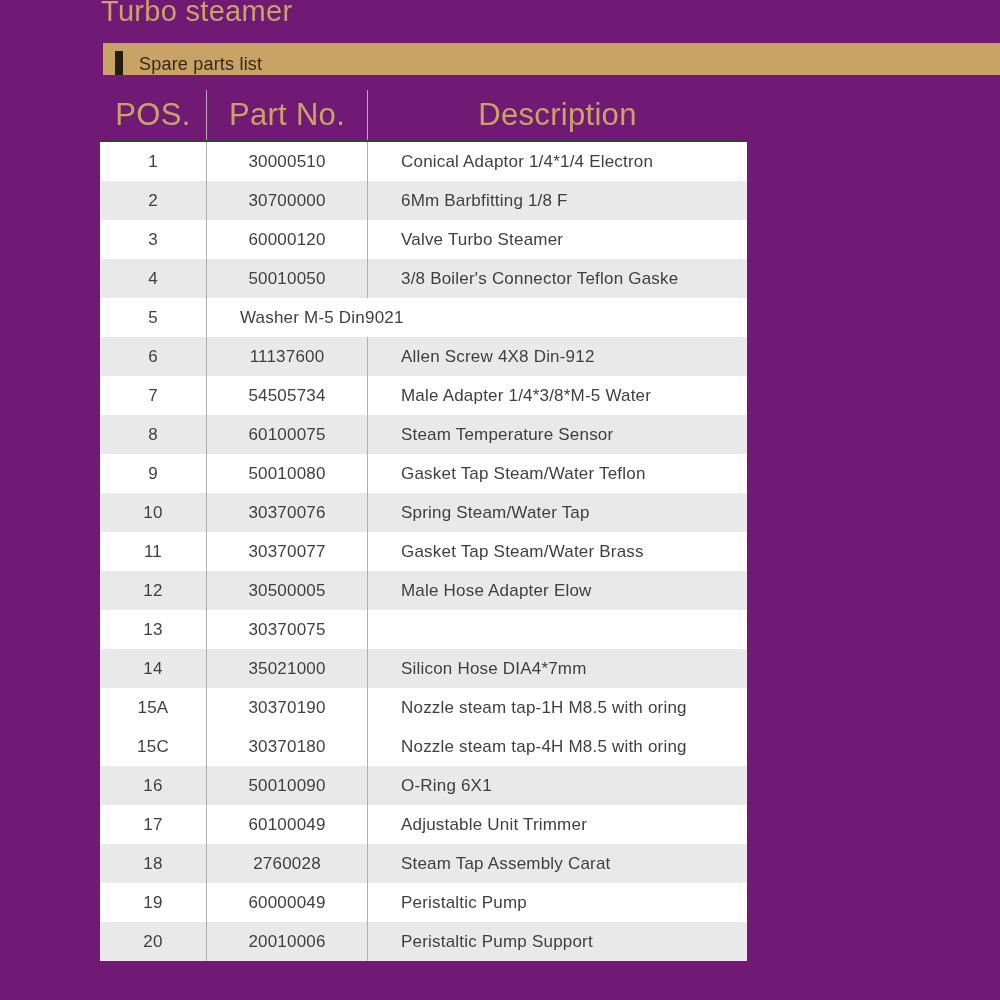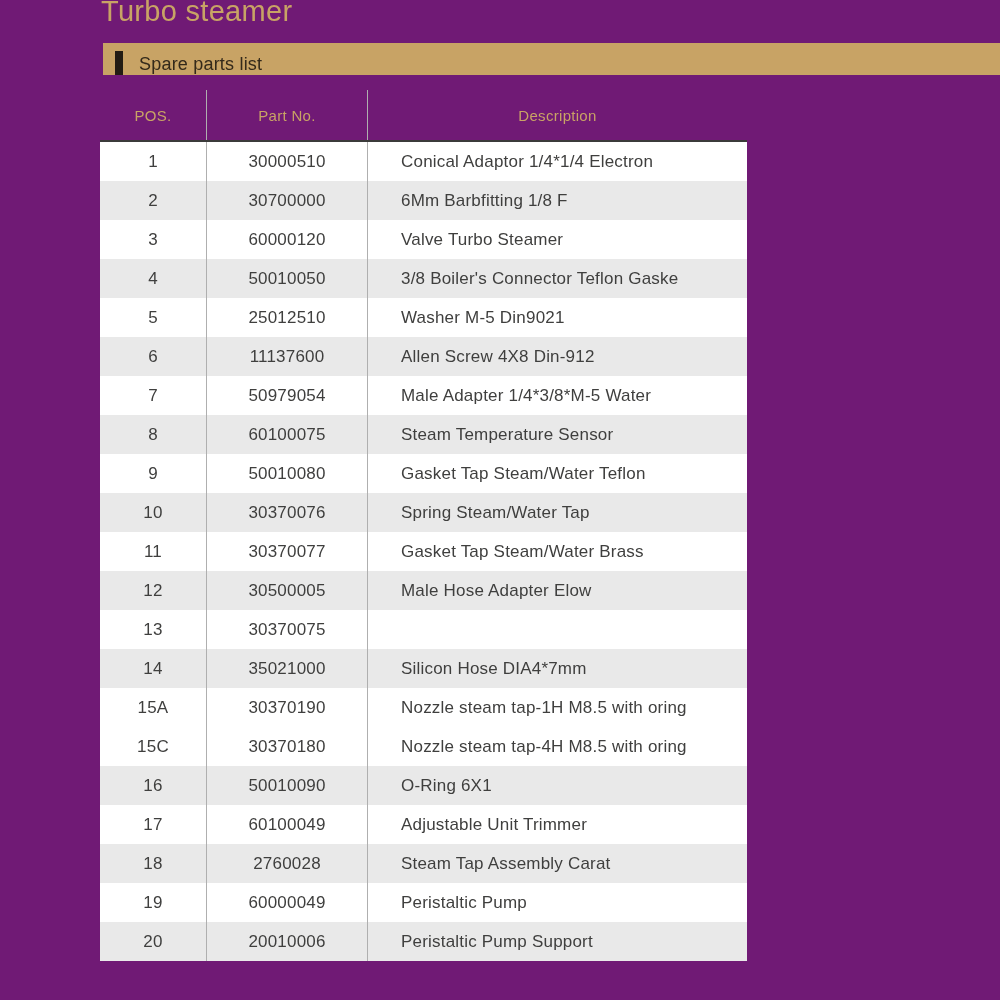--- a/index.html
+++ b/index.html
@@ -40,21 +40,21 @@
   }
 
   .table {
     position: absolute; left: 100px; top: 90px; width: 647px;
   }
   .thead {
     display: flex; height: 52px; align-items: center;
     border-bottom: 2px solid var(--header-rule);
   }
   .th {
-    font-size: 15px; color: var(--accent);
+    font-size: 31px; color: var(--accent);
     text-align: center; letter-spacing: 0.3px;
     height: 100%; display: flex; align-items: center; justify-content: center;
   }
   .col-pos  { width: 107px; border-right: 1px solid var(--divider); }
   .col-part { width: 161px; border-right: 1px solid var(--divider); }
   .col-desc { width: 379px; }
 
   .row { display: flex; height: 39px; background: #ffffff; }
   .row.alt { background: var(--row-alt); }
   .cell {
@@ -102,33 +102,32 @@
   </div>
 
   <div class="row alt">
     <div class="cell col-pos">4</div>
     <div class="cell col-part">50010050</div>
     <div class="cell col-desc">3/8 Boiler's Connector Teflon Gaske</div>
   </div>
 
   <div class="row">
     <div class="cell col-pos">5</div>
-    <div class="cell col-part">25012510</div>
     <div class="cell col-desc">Washer M-5 Din9021</div>
   </div>
 
   <div class="row alt">
     <div class="cell col-pos">6</div>
     <div class="cell col-part">11137600</div>
     <div class="cell col-desc">Allen Screw 4X8 Din-912</div>
   </div>
 
   <div class="row">
     <div class="cell col-pos">7</div>
-    <div class="cell col-part">50979054</div>
+    <div class="cell col-part">54505734</div>
     <div class="cell col-desc">Male Adapter 1/4*3/8*M-5 Water</div>
   </div>
 
   <div class="row alt">
     <div class="cell col-pos">8</div>
     <div class="cell col-part">60100075</div>
     <div class="cell col-desc">Steam Temperature Sensor</div>
   </div>
 
   <div class="row">

